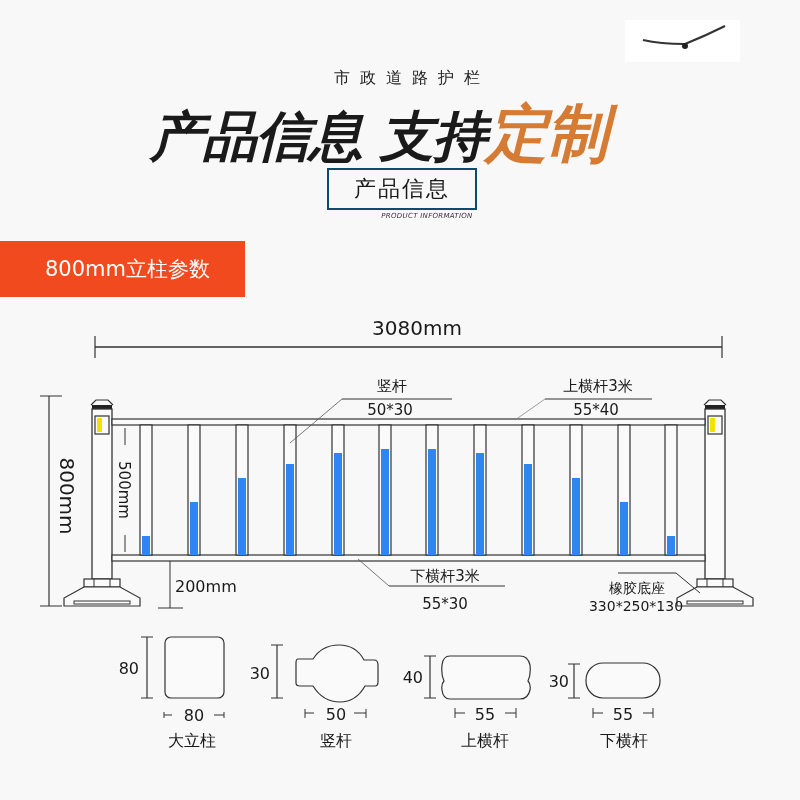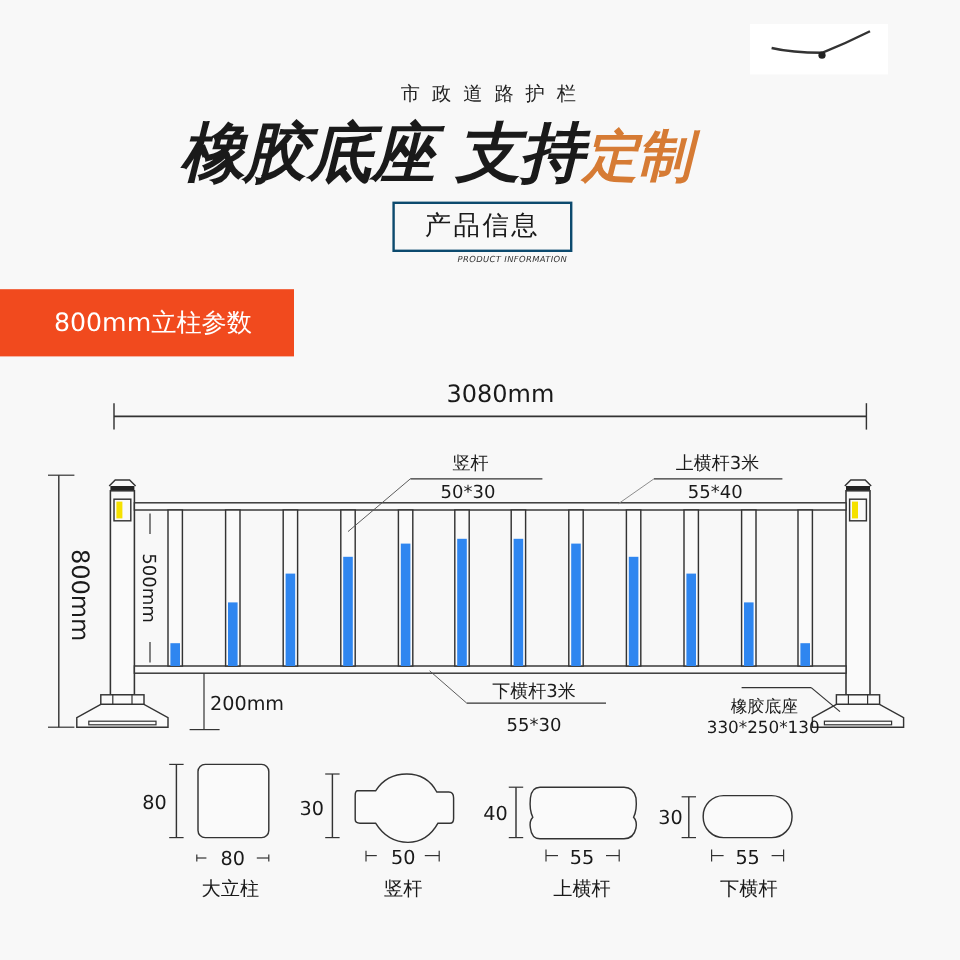--- a/index.html
+++ b/index.html
@@ -2,40 +2,40 @@
 <html><head>
 <meta charset="utf-8">
 <style>
   html, body { margin:0; padding:0; }
   body { width:800px; height:800px; background:#f8f8f8; position:relative; overflow:hidden;
          font-family:"DejaVu Sans", "Liberation Sans", sans-serif; color:#1a1a1a; }
   .abs { position:absolute; }
   .bird { left:625px; top:20px; width:115px; height:42px; background:#fff; }
   .subtitle { left:0; width:800px; top:68px; text-align:center; font-size:16px; letter-spacing:10px; color:#222; padding-left:24px; box-sizing:border-box; }
   .headline { left:150px; top:92px; height:70px; font-size:54px; font-weight:bold; white-space:nowrap; letter-spacing:-1px; font-style:italic; }
-  .headline .hl-accent { color:#d67b34; font-size:46px; }
+  .headline .hl-accent { color:#d67b34; font-size:62px; }
   .info-box { left:327px; top:168px; width:146px; height:38px; border:2px solid #0c4a6e; background:#f8f8f8; text-align:center; line-height:38px; font-size:22px; letter-spacing:2px; }
   .info-en { left:0; width:800px; top:212px; text-align:center; font-size:7px; font-style:italic; letter-spacing:0.3px; color:#333;margin-left:27px; }
   .param-badge { left:0; top:241px; width:216px; height:56px; background:#f14a1e; color:#fff; font-size:21px; line-height:56px; text-indent:16px;padding-left:29px; }
   svg text { font-family:"DejaVu Sans", "Liberation Sans", sans-serif; fill:#1a1a1a; }
 </style>
 </head>
 <body>
 
 <div class="abs bird">
   <svg width="115" height="42" viewBox="0 0 115 42">
     <path d="M18 20 Q35 24 60 24 Q80 16 100 6" stroke="#333" stroke-width="2" fill="none"></path>
     <ellipse cx="60" cy="26" rx="3" ry="3" fill="#222"></ellipse>
   </svg>
 </div>
 
 <div class="abs subtitle">市政道路护栏</div>
 
 <div class="abs headline">
-  <span>橡胶底座 支持</span><span class="hl-accent">定制</span>
+  <span>产品信息 支持</span><span class="hl-accent">定制</span>
 </div>
 
 <div class="abs info-box">产品信息</div>
 <div class="abs info-en">PRODUCT INFORMATION</div>
 
 <div class="abs param-badge">800mm立柱参数</div>
 
 <svg class="abs" style="left:0;top:300px" width="800" height="330" viewBox="0 300 800 330">
 
   <line x1="95" y1="347" x2="722" y2="347" stroke="#333" stroke-width="1.5"></line>

